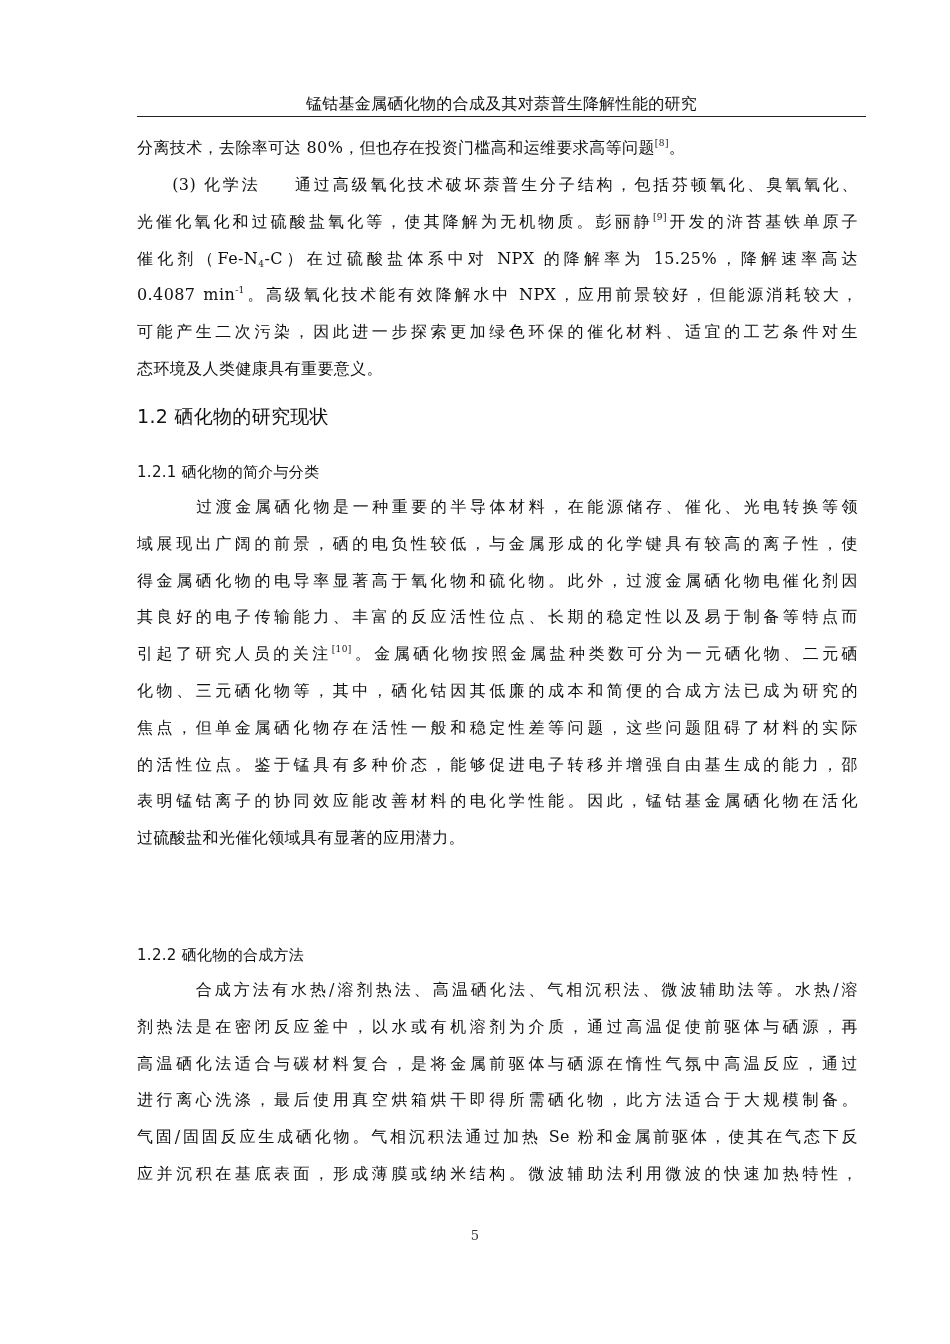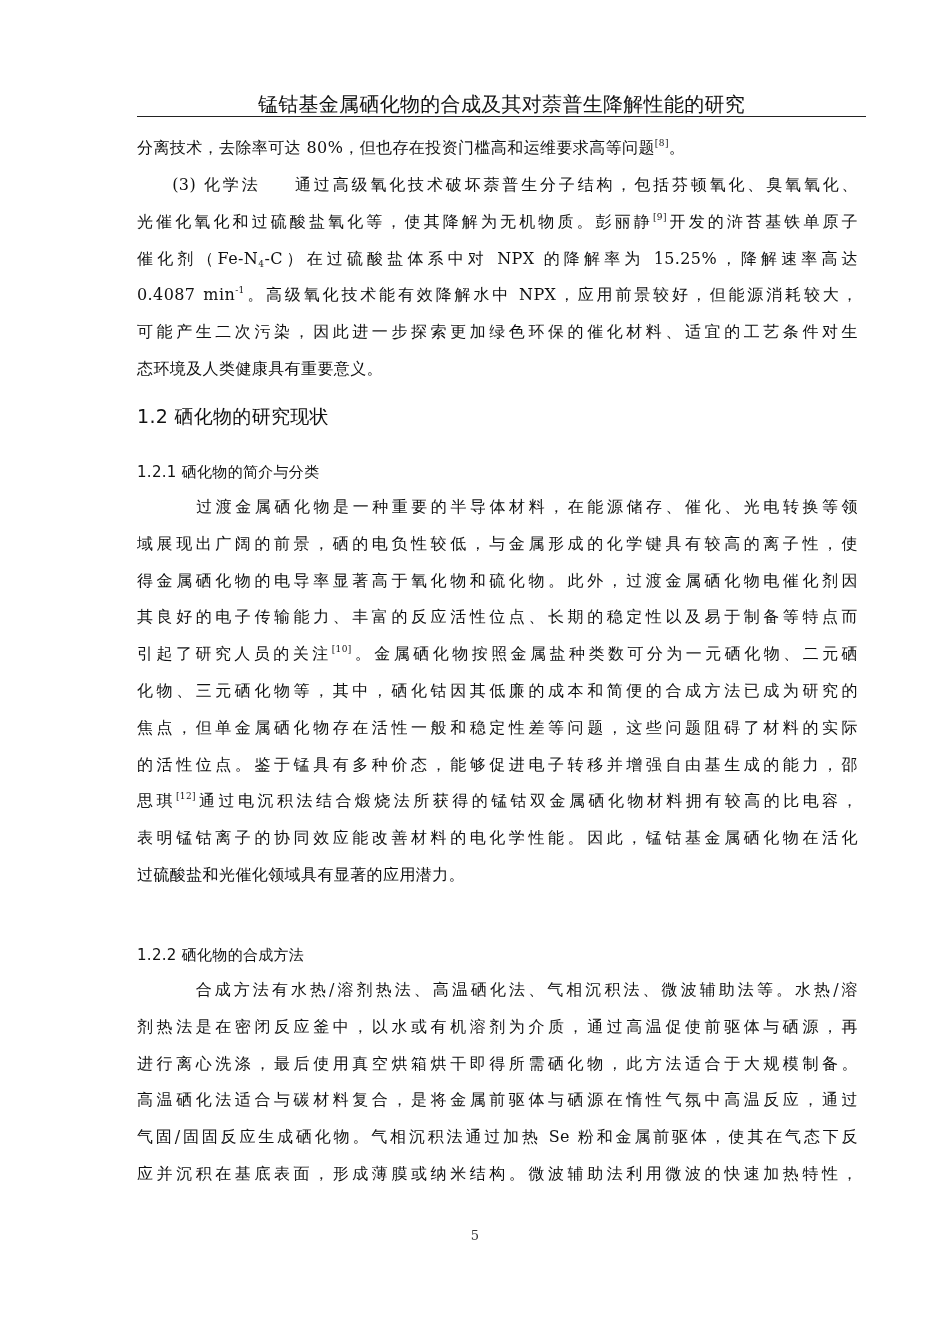--- a/index.html
+++ b/index.html
@@ -21,21 +21,21 @@
     width: 950px;
     height: 1344px;
     background: #ffffff;
   }
   .running-header {
     position: absolute;
     left: 137px;
     width: 729px;
     top: 94px;
     text-align: center;
-    font-size: 20px;
+    font-size: 16px;
     line-height: 20px;
     color: #111;
     letter-spacing: 0.3px;
   }
   .header-rule {
     position: absolute;
     left: 137px;
     width: 729px;
     top: 116px;
     height: 0;
@@ -121,31 +121,30 @@
 
   <div class="body-text" style="top:489px;">
     <span class="line"><span style="display:inline-block;width:3.5em;"></span><span>过渡金属硒化物是一种重要的半导体材料，在能源储存、催化、光电转换等领</span></span>
     <span class="line">域展现出广阔的前景，硒的电负性较低，与金属形成的化学键具有较高的离子性，使</span>
     <span class="line">得金属硒化物的电导率显著高于氧化物和硫化物。此外，过渡金属硒化物电催化剂因</span>
     <span class="line">其良好的电子传输能力、丰富的反应活性位点、长期的稳定性以及易于制备等特点而</span>
     <span class="line"><span>引起了研究人员的关注</span><sup>[10]</sup><span>。金属硒化物按照金属盐种类数可分为一元硒化物、二元硒</span></span>
     <span class="line">化物、三元硒化物等，其中，硒化钴因其低廉的成本和简便的合成方法已成为研究的</span>
     <span class="line">焦点，但单金属硒化物存在活性一般和稳定性差等问题，这些问题阻碍了材料的实际</span>
     <span class="line">的活性位点。鉴于锰具有多种价态，能够促进电子转移并增强自由基生成的能力，邵</span>
-    <span class="line"><span>思琪</span><sup>[12]</sup><span>通过电沉积法结合煅烧法所获得的锰钴双金属硒化物材料拥有较高的比电容，</span></span>
     <span class="line">表明锰钴离子的协同效应能改善材料的电化学性能。因此，锰钴基金属硒化物在活化</span>
     <span class="line last">过硫酸盐和光催化领域具有显著的应用潜力。</span>
   </div>
 
   <div class="h3" style="top:945px;">1.2.2 硒化物的合成方法</div>
 
   <div class="body-text" style="top:972px;">
     <span class="line"><span style="display:inline-block;width:3.5em;"></span><span>合成方法有水热/溶剂热法、高温硒化法、气相沉积法、微波辅助法等。水热/溶</span></span>
     <span class="line">剂热法是在密闭反应釜中，以水或有机溶剂为介质，通过高温促使前驱体与硒源，再</span>
+    <span class="line">高温硒化法适合与碳材料复合，是将金属前驱体与硒源在惰性气氛中高温反应，通过</span>
     <span class="line">进行离心洗涤，最后使用真空烘箱烘干即得所需硒化物，此方法适合于大规模制备。</span>
-    <span class="line">高温硒化法适合与碳材料复合，是将金属前驱体与硒源在惰性气氛中高温反应，通过</span>
     <span class="line">气固/固固反应生成硒化物。气相沉积法通过加热 Se 粉和金属前驱体，使其在气态下反</span>
     <span class="line">应并沉积在基底表面，形成薄膜或纳米结构。微波辅助法利用微波的快速加热特性，</span>
   </div>
 
   <div class="page-number">5</div>
 
 </div>
 
 </body></html>

